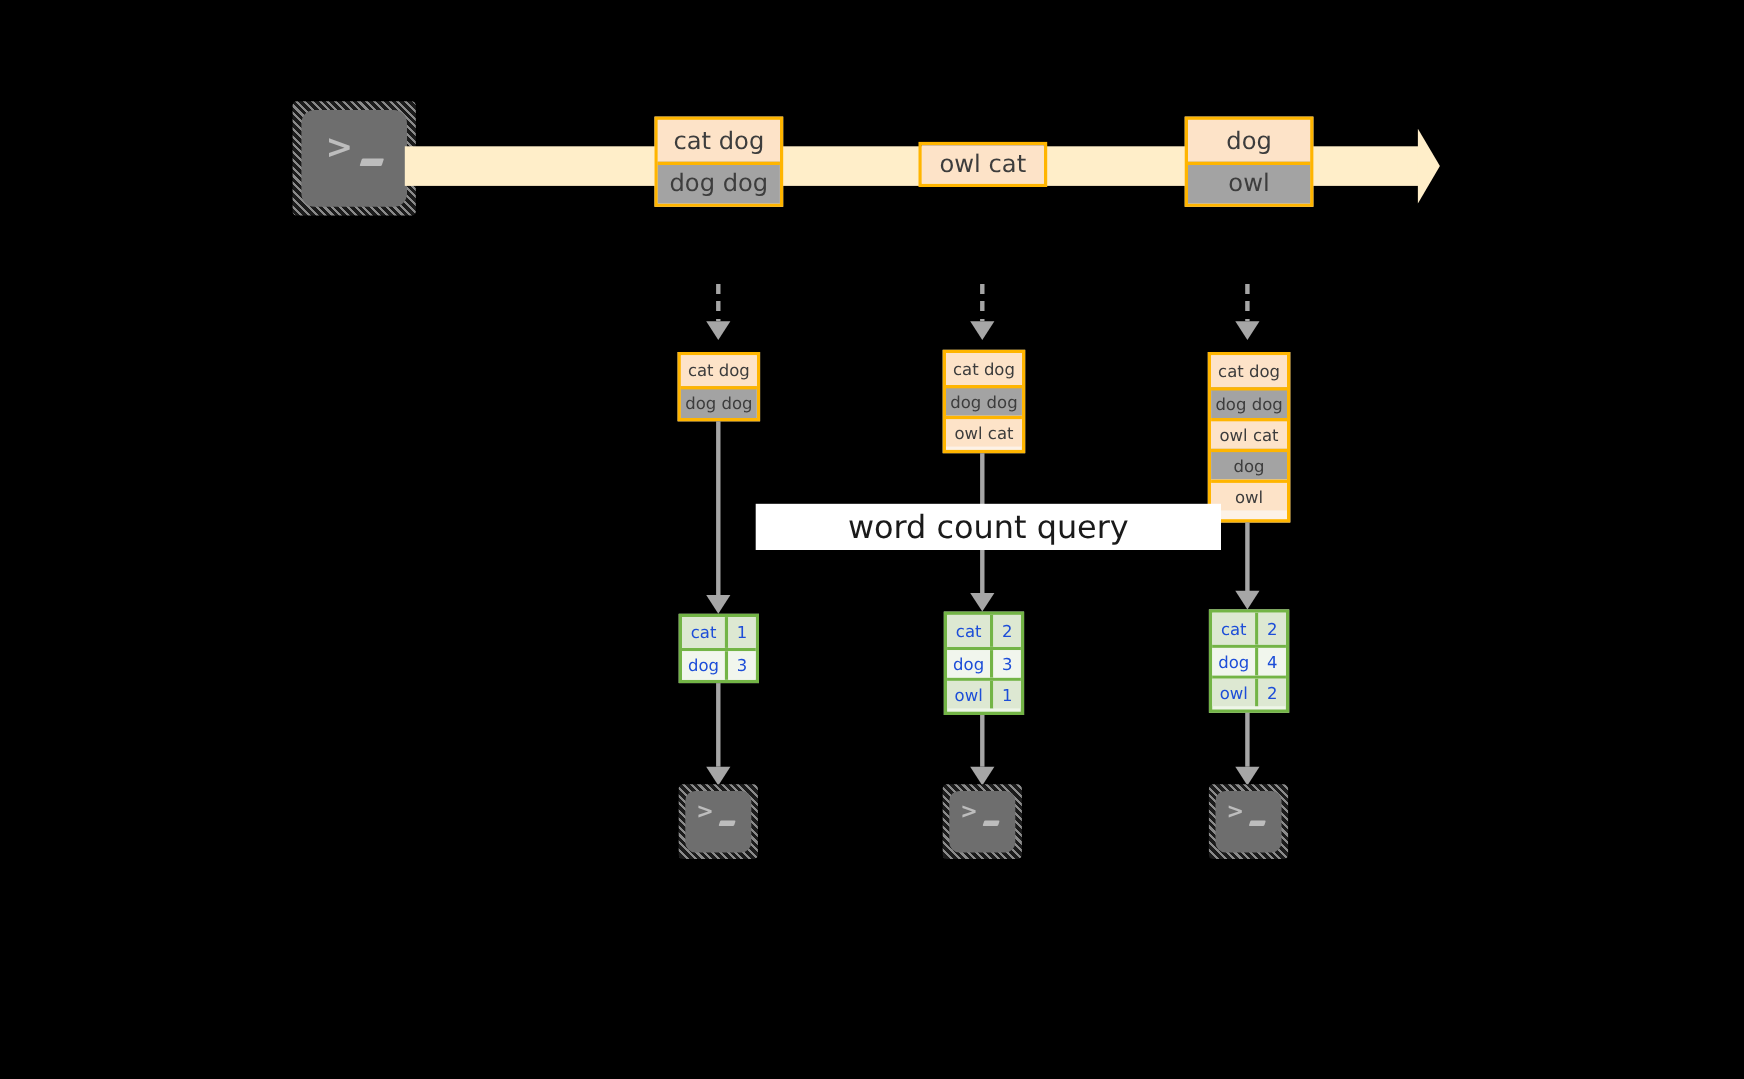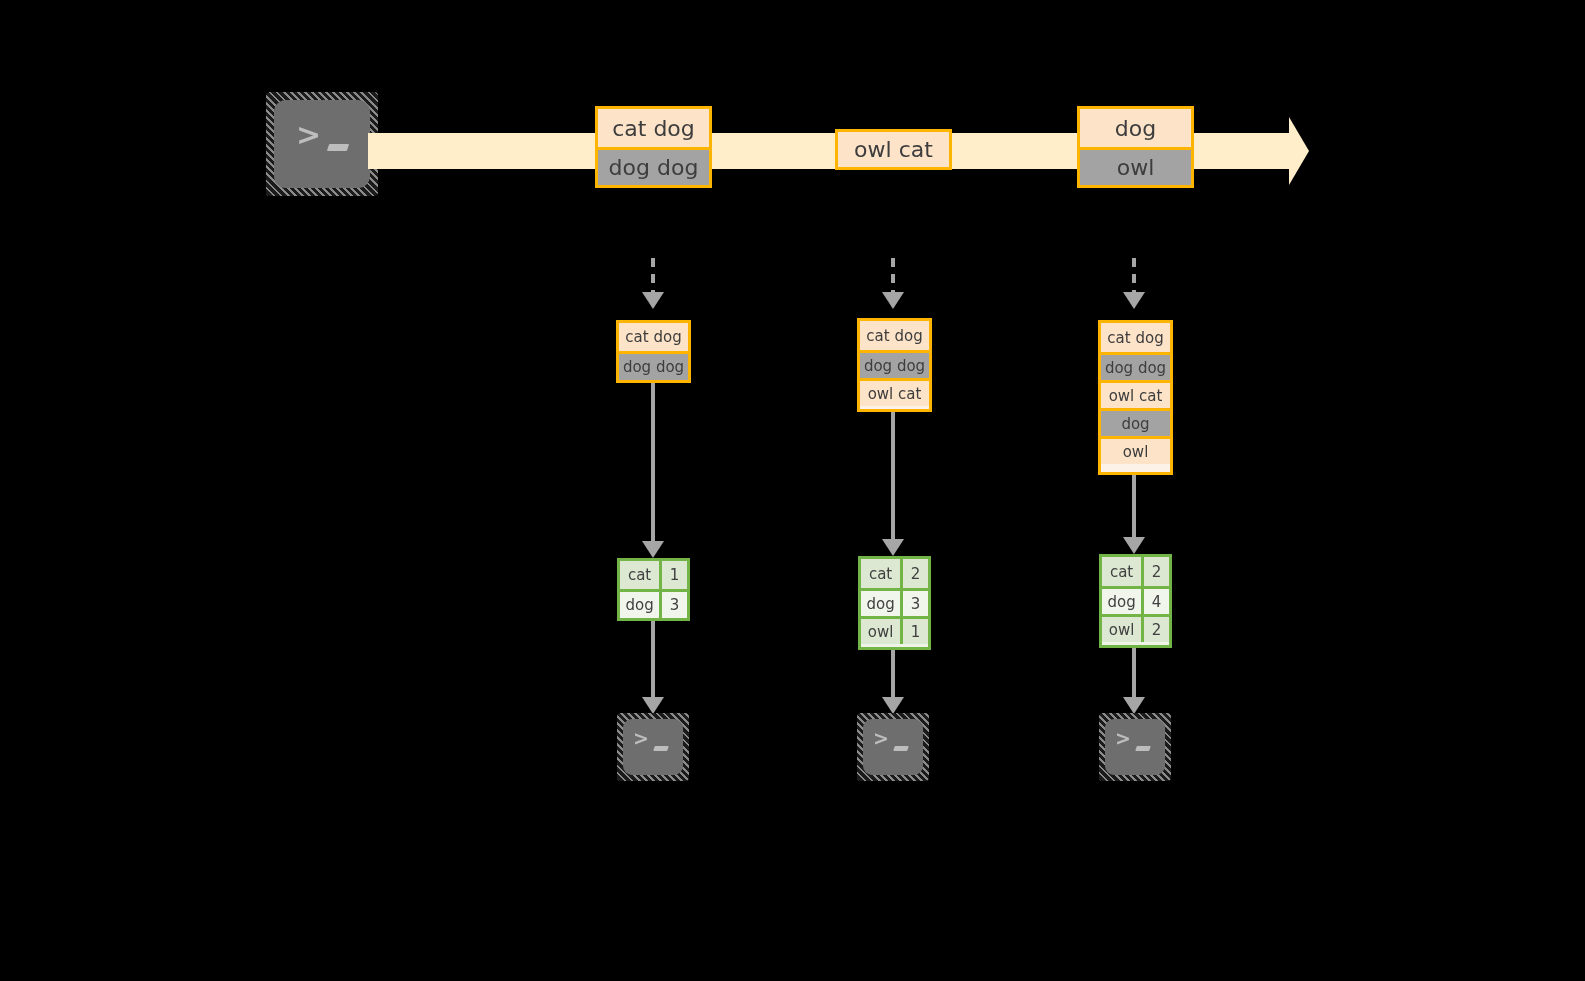--- a/index.html
+++ b/index.html
@@ -36,21 +36,21 @@
         color:#3d3d3d;white-space:nowrap;}
   .mrow.dark{background:#fde3c8;}
   .mrow.light{background:#a3a3a3;}
   .mrow.sep{border-top:3px solid #ffb500;}
 
   
   .gtable{position:absolute;border:3px solid #73b446;box-sizing:border-box;background:#eef5e8;}
   .grow{display:flex;box-sizing:border-box;}
   .grow.sep{border-top:3px solid #73b446;}
   .gcell{box-sizing:border-box;display:flex;align-items:center;justify-content:center;
-         color:#404040;white-space:nowrap;}
+         color:#1d4ed8;white-space:nowrap;}
   .gcell.k{border-right:3px solid #73b446;}
   .grow.dark .gcell{background:#dde8d2;}
   .grow.light .gcell{background:#f1f6ed;}
 
   
   .vline{position:absolute;background:#a6a6a6;width:4px;}
   .vdash{position:absolute;width:4px;
     background:repeating-linear-gradient(to bottom,#a6a6a6 0 9px,transparent 9px 16px);}
   .vhead{position:absolute;width:0;height:0;
     border-left:11px solid transparent;border-right:11px solid transparent;
@@ -190,14 +190,15 @@
   <div class="vline" style="left:1132px;top:648px;height:49px;"></div>
   <div class="vhead" style="left:1123px;top:697px;"></div>
 
   <div class="term" style="left:1099px;top:713px;width:72px;height:68px;">
     <div class="hatch"></div>
     <div class="body" style="left:6px;top:6px;right:6px;bottom:6px;border-radius:9px;"></div>
     <div class="chev" style="left:16px;top:16px;font-size:19px;">&gt;</div>
     <div class="dash" style="left:37px;top:33px;width:14px;height:5px;"></div>
   </div>
 
+  <div class="banner" style="left:687px;top:458px;width:423px;height:42px;font-size:29px;">word count query</div>
 
 </div>
 
 </body></html>

